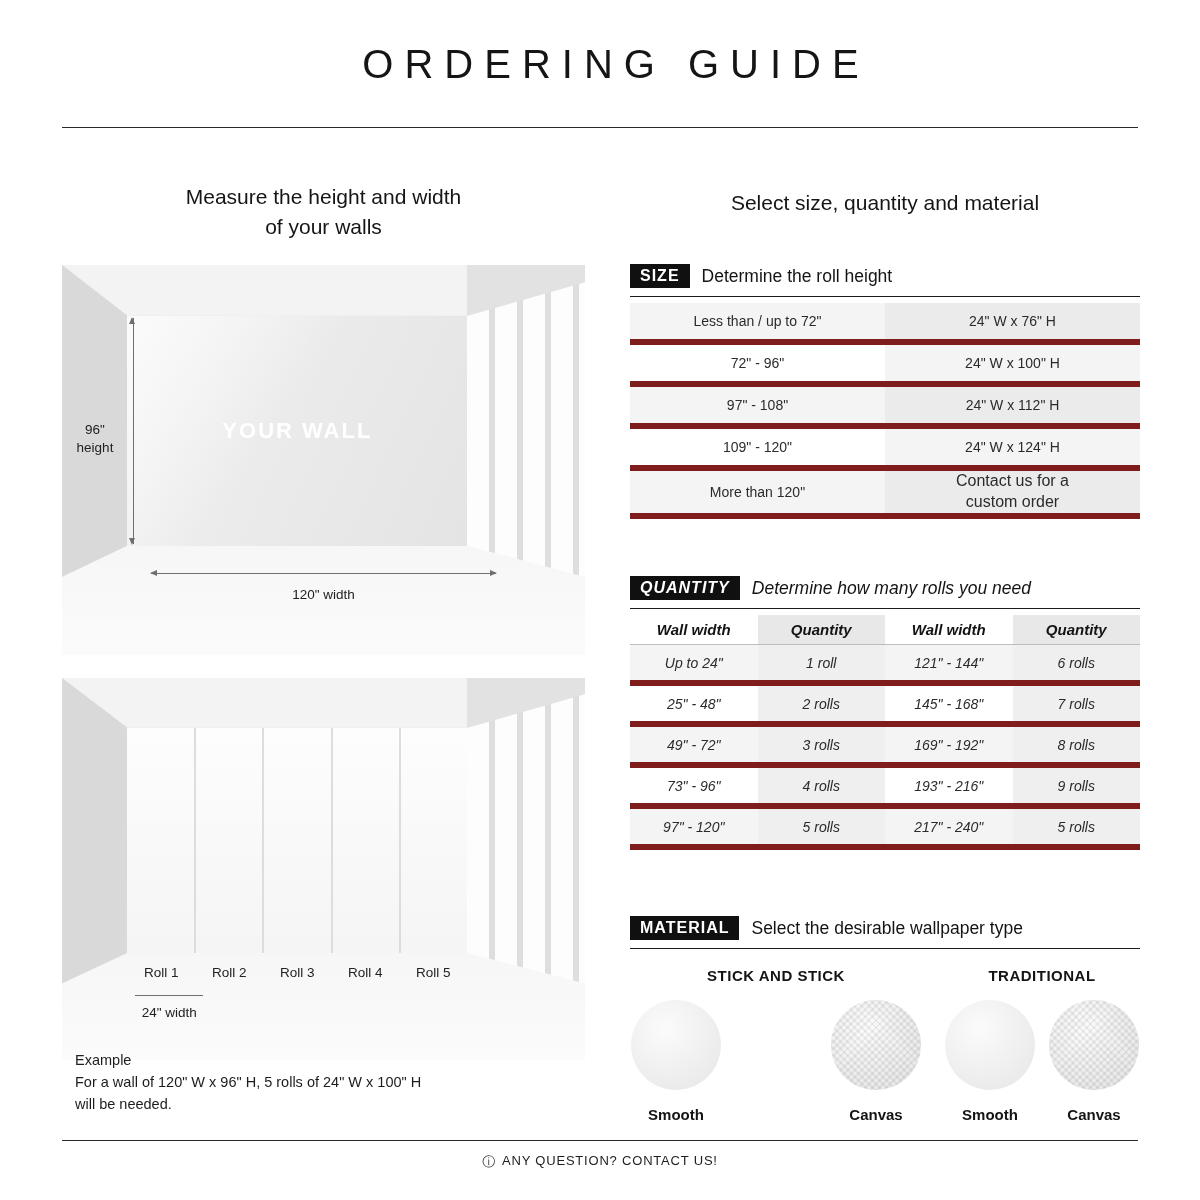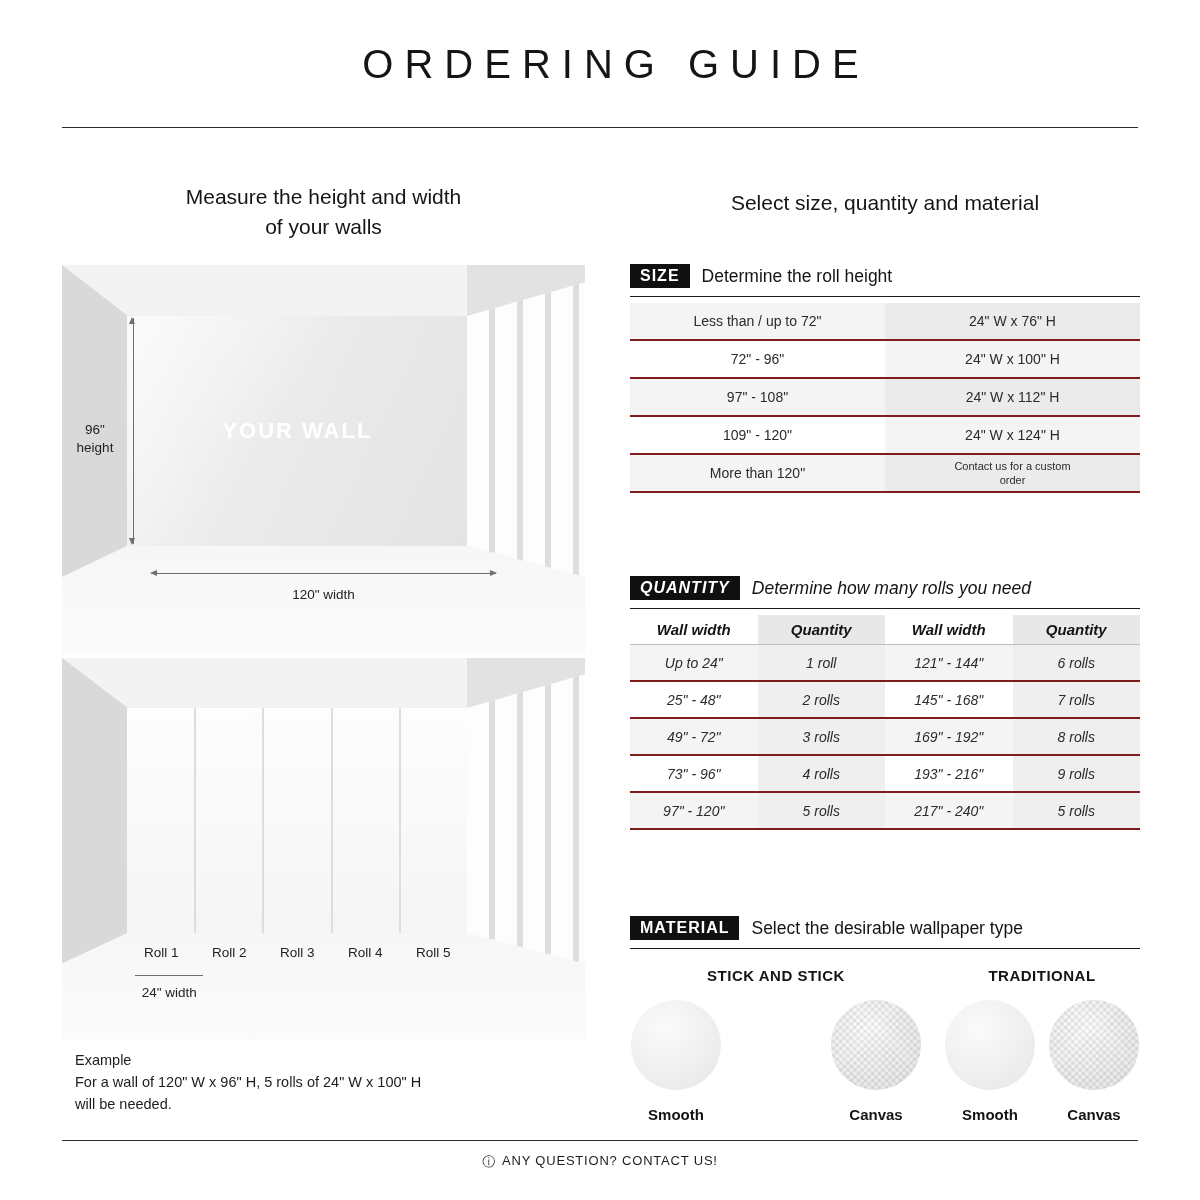--- a/index.html
+++ b/index.html
@@ -12,21 +12,21 @@
   .title-rule{position:absolute;left:62px;right:62px;top:127px;border-top:1.5px solid #2a2a2a;}
 
   
   .col-heading{position:absolute;font-size:21px;font-weight:500;line-height:1.45;text-align:center;color:#151515;}
   .left-heading{left:62px;top:182px;width:523px;}
   .right-heading{left:630px;top:188px;width:510px;}
 
   
   .room{position:absolute;left:62px;width:523px;background:#e6e6e6;overflow:hidden;}
   .room1{top:265px;height:390px;}
-  .room2{top:658px;height:382px;}
+  .room2{top:678px;height:382px;}
   .ceiling{position:absolute;inset:0;background:#f3f3f3;
            clip-path:polygon(0 0,100% 0,77.5% 13%,12.5% 13%);}
   .leftwall{position:absolute;inset:0;background:#d9d9d9;
             clip-path:polygon(0 0,12.5% 13%,12.5% 72%,0 80%);}
   .window{position:absolute;left:77.5%;top:0;width:22.5%;height:100%;overflow:hidden;background:#e2e2e2;}
   .panes{position:absolute;left:0;top:13%;width:100%;height:110%;
          background:repeating-linear-gradient(90deg,#fdfdfd 0 22px,#dedede 22px 28px);
          transform:skewY(-16deg);transform-origin:left top;}
   .floor{position:absolute;inset:0;background:linear-gradient(to bottom,#ebebeb,#fbfbfb);
          clip-path:polygon(0 80%,12.5% 72%,77.5% 72%,100% 80%,100% 100%,0 100%);}
@@ -68,34 +68,34 @@
   .sec-note{top:848px;text-align:center;font-size:11.5px;letter-spacing:.4px;color:#333;}
   .sec-material{top:916px;}
   .sec-head{display:flex;align-items:center;}
   .badge{display:inline-block;background:#101010;color:#ffffff;font-weight:700;
          font-size:16px;letter-spacing:1px;padding:3px 10px;}
   .sec-title{margin-left:12px;font-size:17.5px;color:#141414;}
   .sec-rule{border-top:1.5px solid #1a1a1a;margin-top:8px;}
 
   
   .tbl{margin-top:6px;}
-  .srow,.qrow{display:flex;border-bottom:2px solid #7f1d1d;}
+  .srow,.qrow{display:flex;border-bottom:6px solid #7f1d1d;}
   .srow .c,.qrow .c{flex:1;display:flex;align-items:center;justify-content:center;
         min-height:36px;text-align:center;font-size:14px;color:#2b2b2b;}
   .qrow .c{min-height:35px;}
   .srow.th,.qrow.th{border-bottom:1px solid #bdbdbd;}
   .srow.th .c,.qrow.th .c{min-height:29px;font-weight:700;font-size:15px;color:#141414;}
   .srow.th .hshade,.qrow.th .c2,.qrow.th .c4{background:#e8e8e8;}
   .srow.odd .c1{background:#f4f4f4;}
   .srow.odd .c2{background:#ebebeb;}
   .srow.even .c2{background:#f4f4f4;}
   .qrow .c2,.qrow .c4{background:#efefef;}
   .qrow.odd .c1,.qrow.odd .c3{background:#f4f4f4;}
   .dim{font-size:13px;color:#3a3a3a;}
-  .small-cell span{display:block;max-width:140px;font-size:11px;line-height:1.3;}
+  .small-cell span{display:block;max-width:140px;font-size:16px;line-height:1.3;}
 
   .i-ic{font-size:13px;margin-right:6px;vertical-align:-1px;color:#333;}
 
   
   .groups{display:flex;justify-content:space-between;margin-top:18px;}
   .group{text-align:center;}
   .g1{width:292px;}
   .g2{width:196px;}
   .g-title{font-weight:700;font-size:15px;letter-spacing:.5px;color:#141414;margin-bottom:16px;}
   .swatches{display:flex;justify-content:space-between;}

